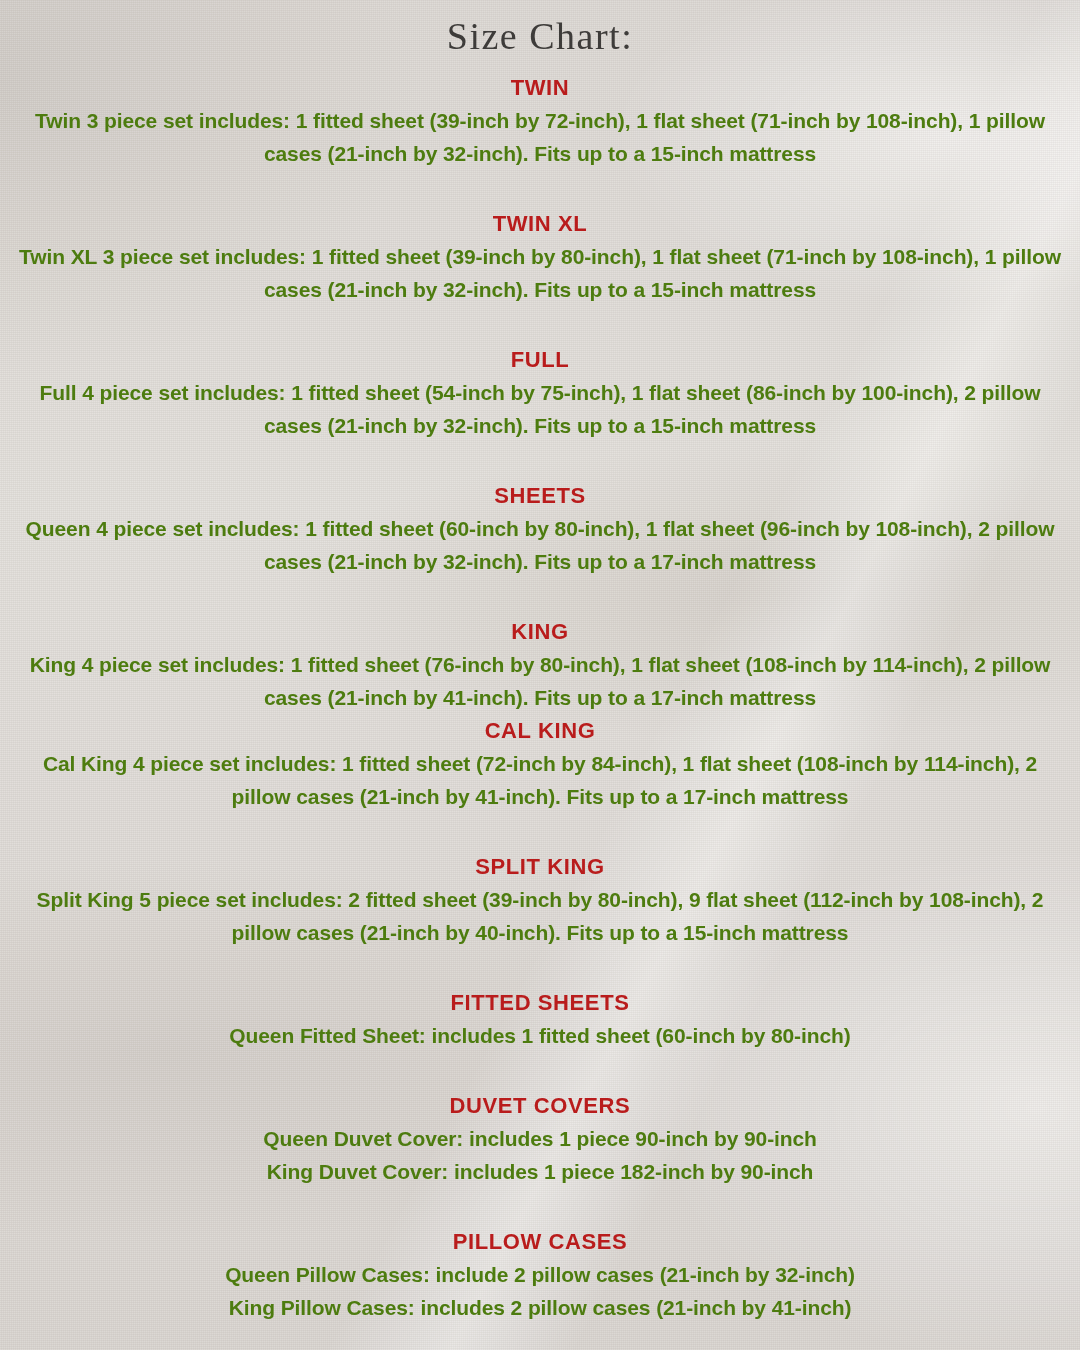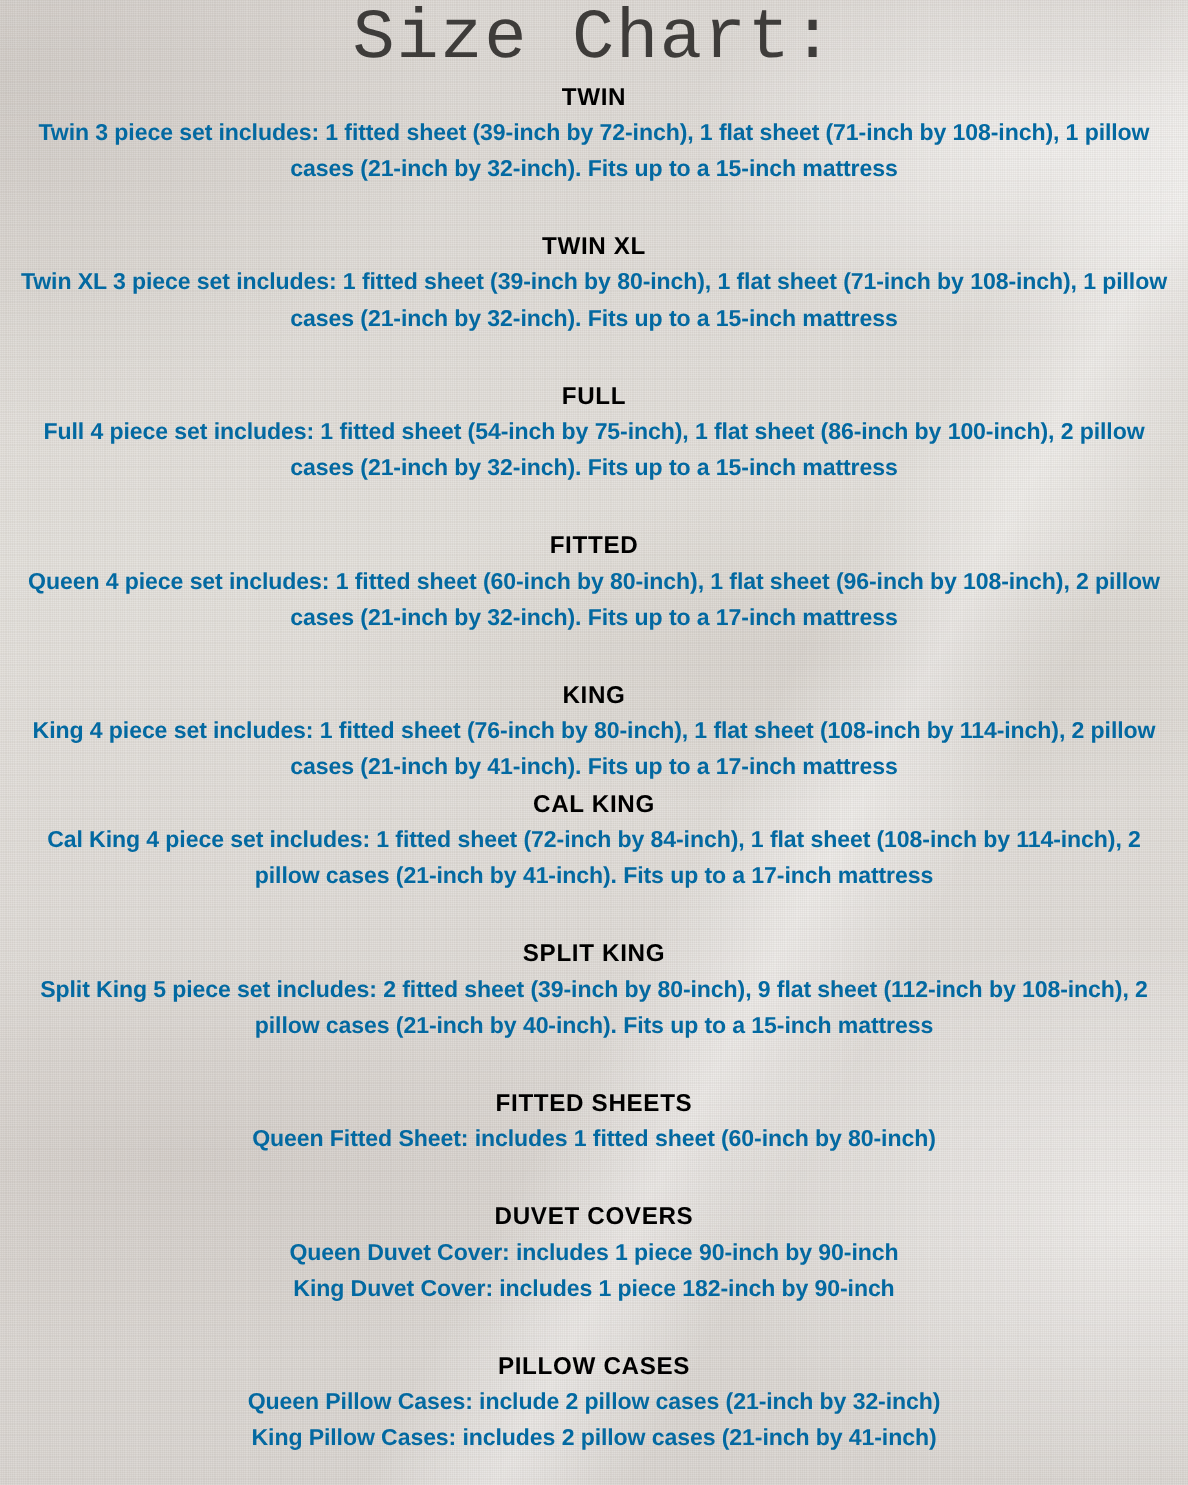--- a/index.html
+++ b/index.html
@@ -20,45 +20,45 @@
       radial-gradient(ellipse 700px 500px at 0% 6%, rgba(150,140,132,0.18), rgba(150,140,132,0) 60%),
       linear-gradient(180deg, #dbd7d3 0%, #e2dfda 38%, #ddd9d5 68%, #d8d4d0 100%);
   }
   .content {
     position: relative;
     padding: 6px 12px 0 12px;
     text-align: center;
   }
   .poster-title {
     margin: 0;
-    font-family: Liberation Mono, monospace;
+    font-family: Liberation Serif, serif;
     font-weight: 400;
-    font-size: 64px;
+    font-size: 38px;
     line-height: 60px;
     letter-spacing: 1.5px;
     color: #3e3c3a;
   }
   .section { margin-top: 37px; }
   .section--first { margin-top: 5px; }
   .section--attached { margin-top: 0; }
   .section-heading {
     margin: 0;
     font-size: 22px;
     line-height: 33px;
     font-weight: 700;
     letter-spacing: 0.6px;
-    color: #000000;
+    color: #b91c1c;
   }
   .section-line {
     margin: 0;
     font-size: 21px;
     line-height: 33px;
     font-weight: 700;
     letter-spacing: -0.1px;
-    color: #0369a1;
+    color: #4d7c0f;
     white-space: pre-wrap;
   }
 </style>
 </head>
 <body>
 
 <div class="content">
 
   <h1 class="poster-title">Size Chart:</h1>
 
@@ -71,21 +71,21 @@
     <h2 class="section-heading">TWIN XL</h2>
     <p class="section-line">Twin XL 3 piece set includes: 1 fitted sheet (39-inch by 80-inch), 1 flat sheet (71-inch by 108-inch), 1 pillow cases (21-inch by 32-inch). Fits up to a 15-inch mattress</p>
   </div>
 
   <div class="section">
     <h2 class="section-heading">FULL</h2>
     <p class="section-line">Full 4 piece set includes: 1 fitted sheet (54-inch by 75-inch), 1 flat sheet (86-inch by 100-inch), 2 pillow cases (21-inch by 32-inch). Fits up to a 15-inch mattress</p>
   </div>
 
   <div class="section">
-    <h2 class="section-heading">FITTED</h2>
+    <h2 class="section-heading">SHEETS</h2>
     <p class="section-line">Queen 4 piece set includes: 1 fitted sheet (60-inch by 80-inch), 1 flat sheet (96-inch by 108-inch), 2 pillow cases (21-inch by 32-inch). Fits up to a 17-inch mattress</p>
   </div>
 
   <div class="section">
     <h2 class="section-heading">KING</h2>
     <p class="section-line">King 4 piece set includes: 1 fitted sheet (76-inch by 80-inch), 1 flat sheet (108-inch by 114-inch), 2 pillow cases (21-inch by 41-inch). Fits up to a 17-inch mattress</p>
   </div>
 
   <div class="section section--attached">
     <h2 class="section-heading">CAL KING</h2>

